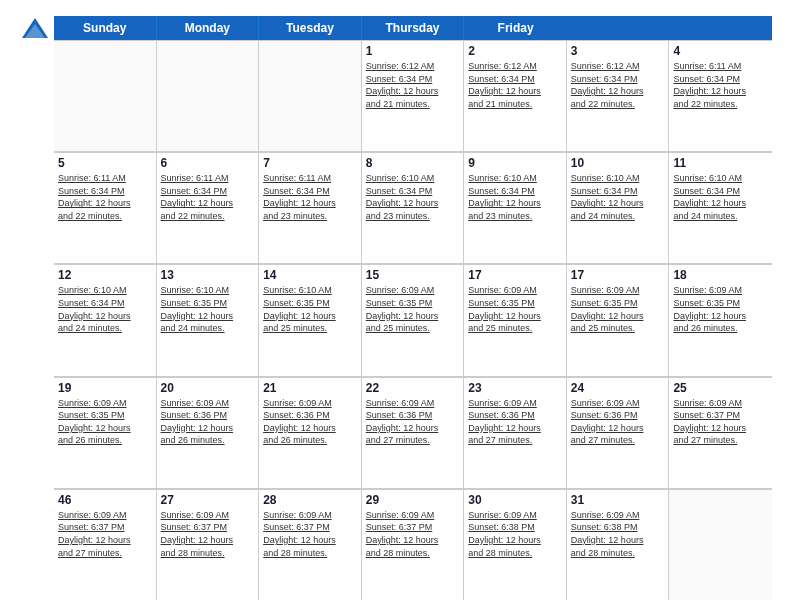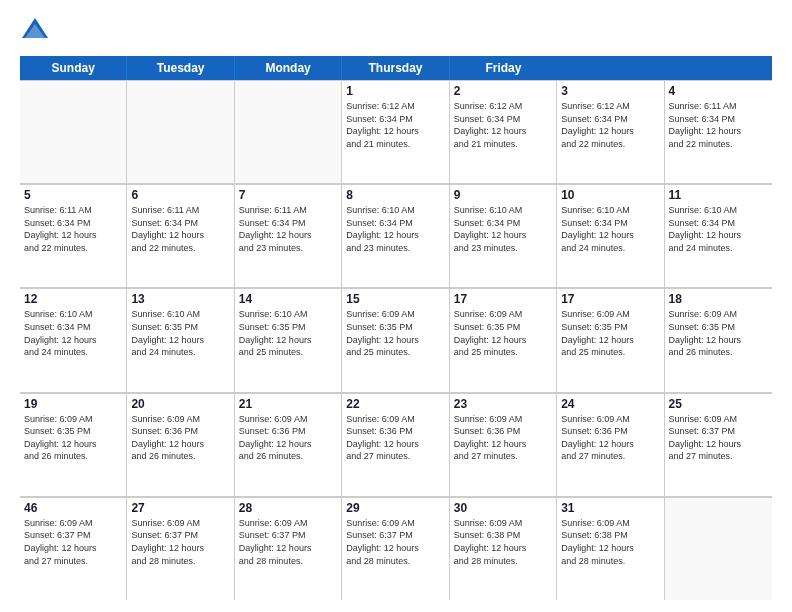--- a/index.html
+++ b/index.html
@@ -8,21 +8,21 @@
       height: 612px;
       font-family: Arial, sans-serif;
       background: #fff;
       overflow: hidden;
     }
     .page {
       width: 792px;
       height: 612px;
       padding: 16px 20px 12px 20px;
       display: flex;
-      flex-direction: column;
+      flex-direction: row;
     }
     .header {
       display: flex;
       justify-content: space-between;
       align-items: flex-start;
       margin-bottom: 10px;
     }
     .logo {
       display: flex;
       align-items: center;
@@ -108,20 +108,21 @@
       font-size: 12px;
       font-weight: bold;
       color: #1a1a2e;
       margin-bottom: 2px;
       display: block;
     }
     .cell-text {
       font-size: 9px;
       line-height: 1.4;
       color: #333;
+      text-decoration: underline;
     }
   </style>
 </head>
 <body>
 
 <div class="page">
   <div class="header">
     <div class="logo">
       <svg class="logo-icon" viewBox="0 0 30 30" xmlns="http://www.w3.org/2000/svg">
         <polygon points="15,2 28,22 2,22" fill="#1565c0"></polygon>
@@ -134,22 +135,22 @@
     </div>
     <div class="title-block">
       <div class="month-title"></div>
       <div class="location"></div>
     </div>
   </div>
 
   <div class="calendar">
     <div class="cal-header">
     <div class="cal-header-cell">Sunday</div>
+        <div class="cal-header-cell">Monday</div>
         <div class="cal-header-cell">Tuesday</div>
-        <div class="cal-header-cell">Monday</div>
         <div class="cal-header-cell">Thursday</div>
         <div class="cal-header-cell">Friday</div>
       </div>
     <div class="cal-body">
     <div class="cal-row">
           <div class="cal-cell empty"></div>
           <div class="cal-cell empty"></div>
           <div class="cal-cell empty"></div>
           <div class="cal-cell">
             <span class="day-num">1</span>

